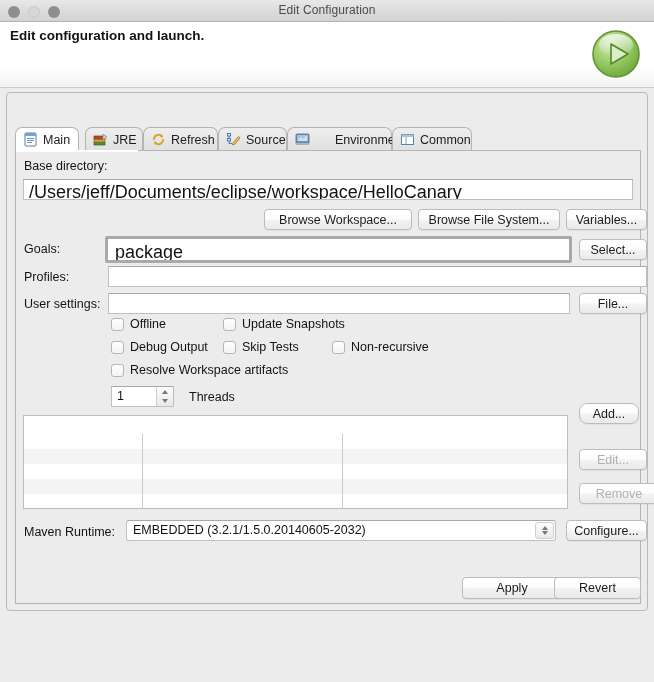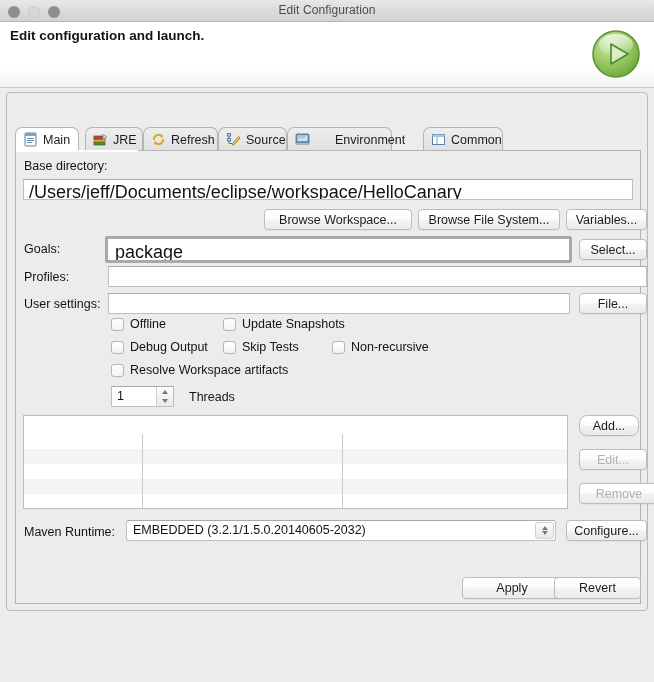--- a/index.html
+++ b/index.html
@@ -344,21 +344,21 @@
           <svg width="15" height="15" viewBox="0 0 15 15">
             <rect x="1" y="2" width="13" height="10" rx="1" fill="#6b8fb5" stroke="#4a6b8c" stroke-width=".8"></rect>
             <rect x="2" y="3" width="11" height="6" fill="#a8c4dd"></rect>
             <path d="M3 8 L6 5 L8 7 L11 4 L12 4 L12 9 L3 9 Z" fill="#cfe0ef"></path>
             <rect x="1" y="11" width="13" height="2" fill="#9fb6cc"></rect>
           </svg>
         </span>
         <span>Environment</span>
       </div>
 
-      <div class="tab" style="left:377px; width:80px;margin-left:31px;">
+      <div class="tab" style="left:377px; width:80px;">
         <span class="ticon">
           <svg width="15" height="15" viewBox="0 0 15 15">
             <rect x="1.5" y="2.5" width="12" height="10" fill="#ffffff" stroke="#5b7fa6" stroke-width="1"></rect>
             <rect x="1.5" y="2.5" width="12" height="2.5" fill="#a8c4dd"></rect>
             <line x1="6" y1="5" x2="6" y2="12.5" stroke="#7ba3c9" stroke-width="1"></line>
           </svg>
         </span>
         <span>Common</span>
       </div>
     </div>
@@ -427,21 +427,21 @@
           <div class="trow"></div>
           <div class="trow alt"></div>
           <div class="trow"></div>
           <div class="trow alt"></div>
           <div class="trow"></div>
           <div class="vline" style="left:118px;"></div>
           <div class="vline" style="left:318px;"></div>
         </div>
       </div>
 
-      <div class="btn" style="left:563px; top:264px; width:60px;border-radius:8px;">Add...</div>
+      <div class="btn" style="left:563px; top:252px; width:60px;border-radius:8px;">Add...</div>
       <div class="btn disabled" style="left:563px; top:298px; width:68px;">Edit...</div>
       <div class="btn disabled" style="left:563px; top:332px; width:80px;">Remove</div>
 
       <div class="lbl" style="left:8px; top:374px;">Maven Runtime:</div>
       <div class="combo" style="left:110px; top:369px; width:430px;">
         <span>EMBEDDED (3.2.1/1.5.0.20140605-2032)</span>
         <span class="combo-arrows">
           <span class="arrow-up"></span>
           <span class="arrow-dn"></span>
         </span>

